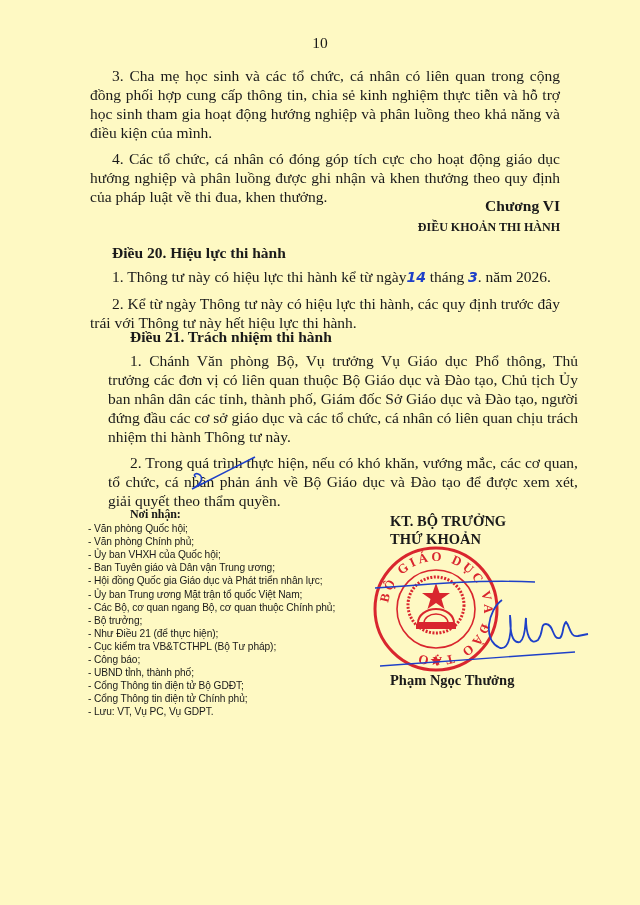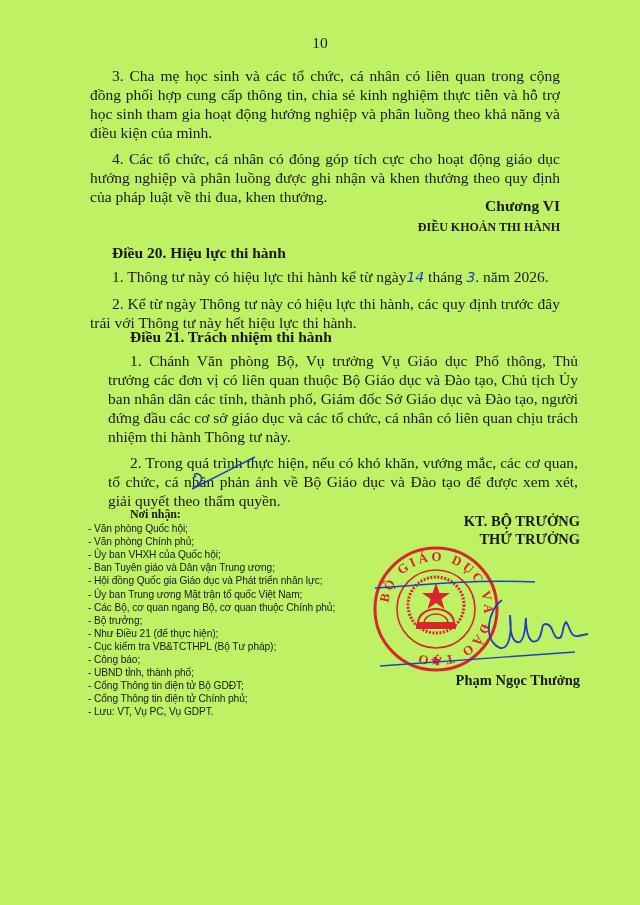--- a/index.html
+++ b/index.html
@@ -1,28 +1,28 @@
 <!DOCTYPE html>
 <html><head>
   <meta charset="utf-8">
   <style>
     html, body { margin: 0; padding: 0; background: #ffffff; }
     body { width: 640px; height: 905px; position: relative; overflow: hidden;
            font-family: "Liberation Serif", "DejaVu Serif", serif; color: #1a1a1a; }
-    .page { position: absolute; left: 0; top: 0; width: 640px; height: 905px; background: #bef264; }
+    .page { position: absolute; left: 0; top: 0; width: 640px; height: 905px; background: #fef9c3; }
     .pagenum { position: absolute; top: 34px; left: 0; width: 640px; text-align: center; font-size: 15.5px; }
     .body { position: absolute; left: 90px; width: 470px; font-size: 15.5px; line-height: 19px; text-align: justify; }
     .para { margin: 0 0 7px 0; text-indent: 22px; }
     .chapter { position: absolute; left: 90px; width: 470px; text-align: right; font-weight: bold; font-size: 15.5px; }
     .article { font-weight: bold; text-indent: 22px; margin: 0 0 5px 0; }
-    .hand { color: #1e40c8; font-family: "DejaVu Sans", sans-serif; font-style: italic; font-size: 14px; }
+    .hand { color: #1e40c8; font-family: "DejaVu Sans", sans-serif; font-style: italic; font-size: 14px; font-weight: bold; }
     .recipients { position: absolute; left: 88px; top: 508px; width: 290px; font-family: "Liberation Sans", sans-serif;
                   font-size: 10.2px; line-height: 13.1px; letter-spacing: -0.1px; }
     .recipients .title { font-family: "Liberation Serif", serif; font-weight: bold; font-size: 12px; margin-bottom: 1px; margin-left: 42px; }
-    .sign-block { position: absolute; left: 390px; width: 190px; text-align: right; font-weight: bold; font-size: 14.5px; }
+    .sign-block { position: absolute; left: 390px; width: 190px; text-align: left; font-weight: bold; font-size: 14.5px; }
     .seal { position: absolute; left: 372px; top: 545px; width: 128px; height: 128px; }
     .sig { position: absolute; left: 360px; top: 560px; width: 230px; height: 120px; }
     .checkmark { position: absolute; left: 180px; top: 455px; width: 120px; height: 40px; }
   </style>
 </head>
 <body>
 
 <div class="page">
 
   <div class="pagenum">10</div>
@@ -64,21 +64,21 @@
     <div>- Như Điều 21 (để thực hiện);</div>
     <div>- Cục kiểm tra VB&amp;TCTHPL (Bộ Tư pháp);</div>
     <div>- Công báo;</div>
     <div>- UBND tỉnh, thành phố;</div>
     <div>- Cổng Thông tin điện tử Bộ GDĐT;</div>
     <div>- Cổng Thông tin điện tử Chính phủ;</div>
     <div>- Lưu: VT, Vụ PC, Vụ GDPT.</div>
   </div>
 
   <div class="sign-block" style="top:513px;">KT. BỘ TRƯỞNG</div>
-  <div class="sign-block" style="top:531px;">THỨ TRƯỞNG</div>
+  <div class="sign-block" style="top:531px;">THỨ KHOẢN</div>
 
   <svg class="seal" viewBox="0 0 128 128">
     <defs>
       <path id="sealArc" d="M 64 64 m -48 0 a 48 48 0 1 1 96 0 a 48 48 0 1 1 -96 0"></path>
     </defs>
     <circle cx="64" cy="64" r="61" fill="none" stroke="#d9262e" stroke-width="3"></circle>
     <circle cx="64" cy="64" r="39" fill="none" stroke="#d9262e" stroke-width="1.6"></circle>
     <text font-family="Liberation Serif, serif" font-size="13" fill="#d9262e" font-weight="bold" letter-spacing="3">
       <textPath href="#sealArc" startOffset="2%">BỘ GIÁO DỤC VÀ ĐÀO TẠO</textPath>
     </text>

